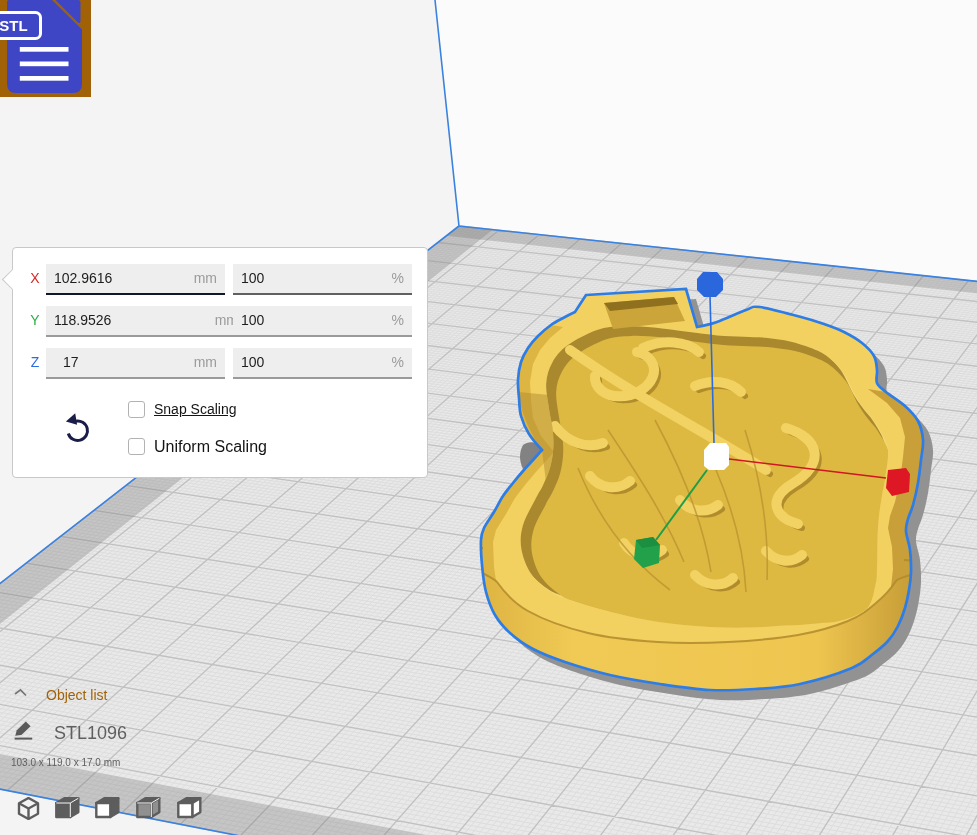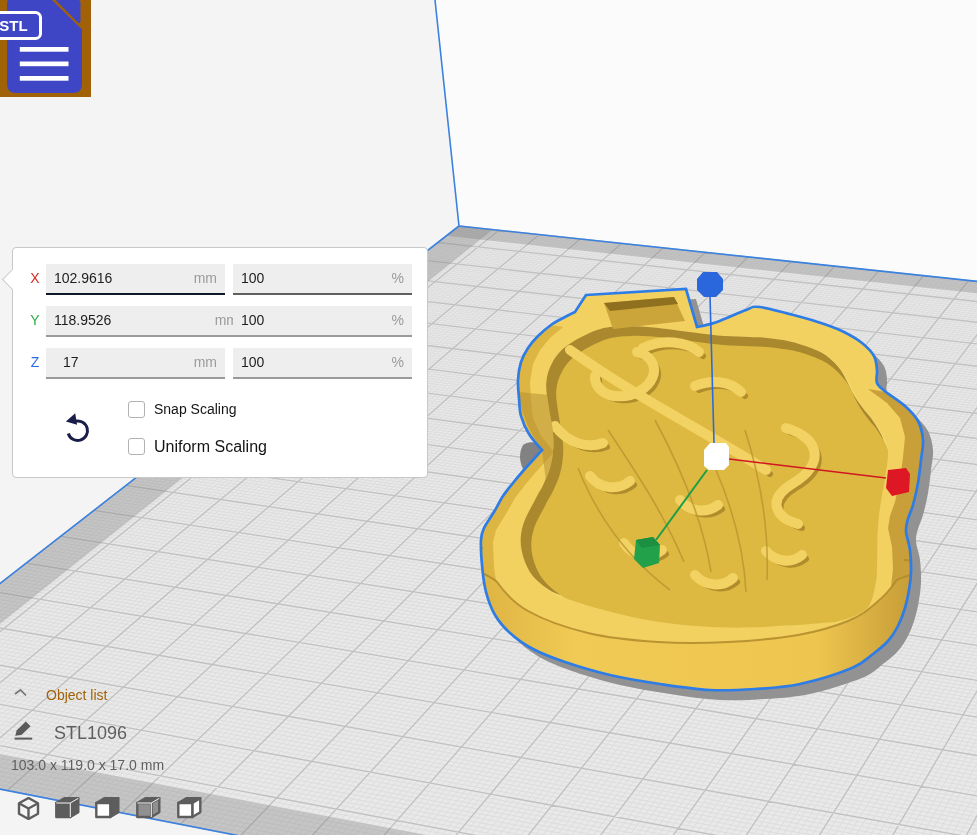--- a/index.html
+++ b/index.html
@@ -131,21 +131,21 @@
     </div>
     <div style="position:absolute;left:220px;top:100px;width:179px;height:31px;background:#eeeeee;border-bottom:2px solid #9a9a9a;">
       <span style="position:absolute;left:8px;top:0;line-height:29px;font-size:14px;color:#1d1d1d;">100</span>
       <span style="position:absolute;right:8px;top:0;line-height:29px;font-size:14px;color:#9b9b9b;">%</span>
     </div>
     <svg width="36" height="36" viewBox="0 0 36 36" style="position:absolute;left:47px;top:164px;">
 <path d="M8.3,21.5 A9.8,9.8 0 1 0 15.3,9.2" fill="none" stroke="#1a1d49" stroke-width="3"></path>
 <path d="M5.9,9.6 L15.2,1.2 L17.1,12.8 Z" fill="#1a1d49"></path>
 </svg>
     <div style="position:absolute;left:115px;top:153px;width:17px;height:17px;background:#fff;border:1px solid #b2b2b2;border-radius:3px;"></div>
-    <div style="position:absolute;left:141px;top:152px;height:19px;line-height:19px;font-size:14px;color:#141414;">Snap Scaling</div>
+    <div style="position:absolute;left:141px;top:152px;height:19px;line-height:19px;font-size:14px;color:#141414;text-decoration:underline;">Snap Scaling</div>
     <div style="position:absolute;left:115px;top:190px;width:17px;height:17px;background:#fff;border:1px solid #b2b2b2;border-radius:3px;"></div>
     <div style="position:absolute;left:141px;top:189px;height:19px;line-height:19px;font-size:16px;color:#141414;">Uniform Scaling</div>
   </div>
 <svg width="18" height="12" viewBox="0 0 18 12" style="position:absolute;left:13px;top:686px;">
     <path d="M2,8 L7.5,3.8 L13,9.5" fill="none" stroke="#757575" stroke-width="1.7"></path>
   </svg>
 <svg width="24" height="26" viewBox="0 0 24 26" style="position:absolute;left:12px;top:716px;">
 <path d="M3.2,19.8 L4.8,14.2 L13.8,5.4 L18.6,10.2 L9.4,19 L3.2,19.8 Z" fill="#5a5a5a"></path>
 <rect x="2.6" y="21.6" width="17.6" height="2" fill="#5a5a5a"></rect>
 </svg>
@@ -170,12 +170,12 @@
     <path d="M1.3,6 L15.3,6 L15.3,20 L1.3,20 Z" fill="#909090" stroke="#5d5d5d" stroke-width="2.4" stroke-linejoin="round"></path>
     <path d="M1.3,6 L15.3,6 L15.3,20 M15.3,6 L23.3,1.3" fill="none" stroke="#f6f6f6" stroke-width="1"></path>
   </svg>
 <svg width="25" height="23" viewBox="0 0 25 23" style="position:absolute;left:177px;top:797px;">
     <path d="M1.3,6 L9.3,1.3 L23.3,1.3 L15.3,6 Z" fill="#5d5d5d" stroke="#5d5d5d" stroke-width="2.4" stroke-linejoin="round"></path>
     <path d="M15.3,6 L23.3,1.3 L23.3,15.3 L15.3,20 Z" fill="#fff" stroke="#5d5d5d" stroke-width="2.4" stroke-linejoin="round"></path>
     <path d="M1.3,6 L15.3,6 L15.3,20 L1.3,20 Z" fill="#fff" stroke="#5d5d5d" stroke-width="2.4" stroke-linejoin="round"></path>
   </svg>
 <div style="position:absolute;left:46px;top:687px;font-size:14px;color:#a16207;">Object list</div>
 <div style="position:absolute;left:54px;top:723px;font-size:18px;color:#5f5f5f;">STL1096</div>
-<div style="position:absolute;left:11px;top:756.5px;font-size:14px;color:#5f5f5f;">103.0 x 119.0 x 17.0 mm</div>
+<div style="position:absolute;left:11px;top:756.5px;font-size:10px;color:#5f5f5f;">103.0 x 119.0 x 17.0 mm</div>
 </body></html>

